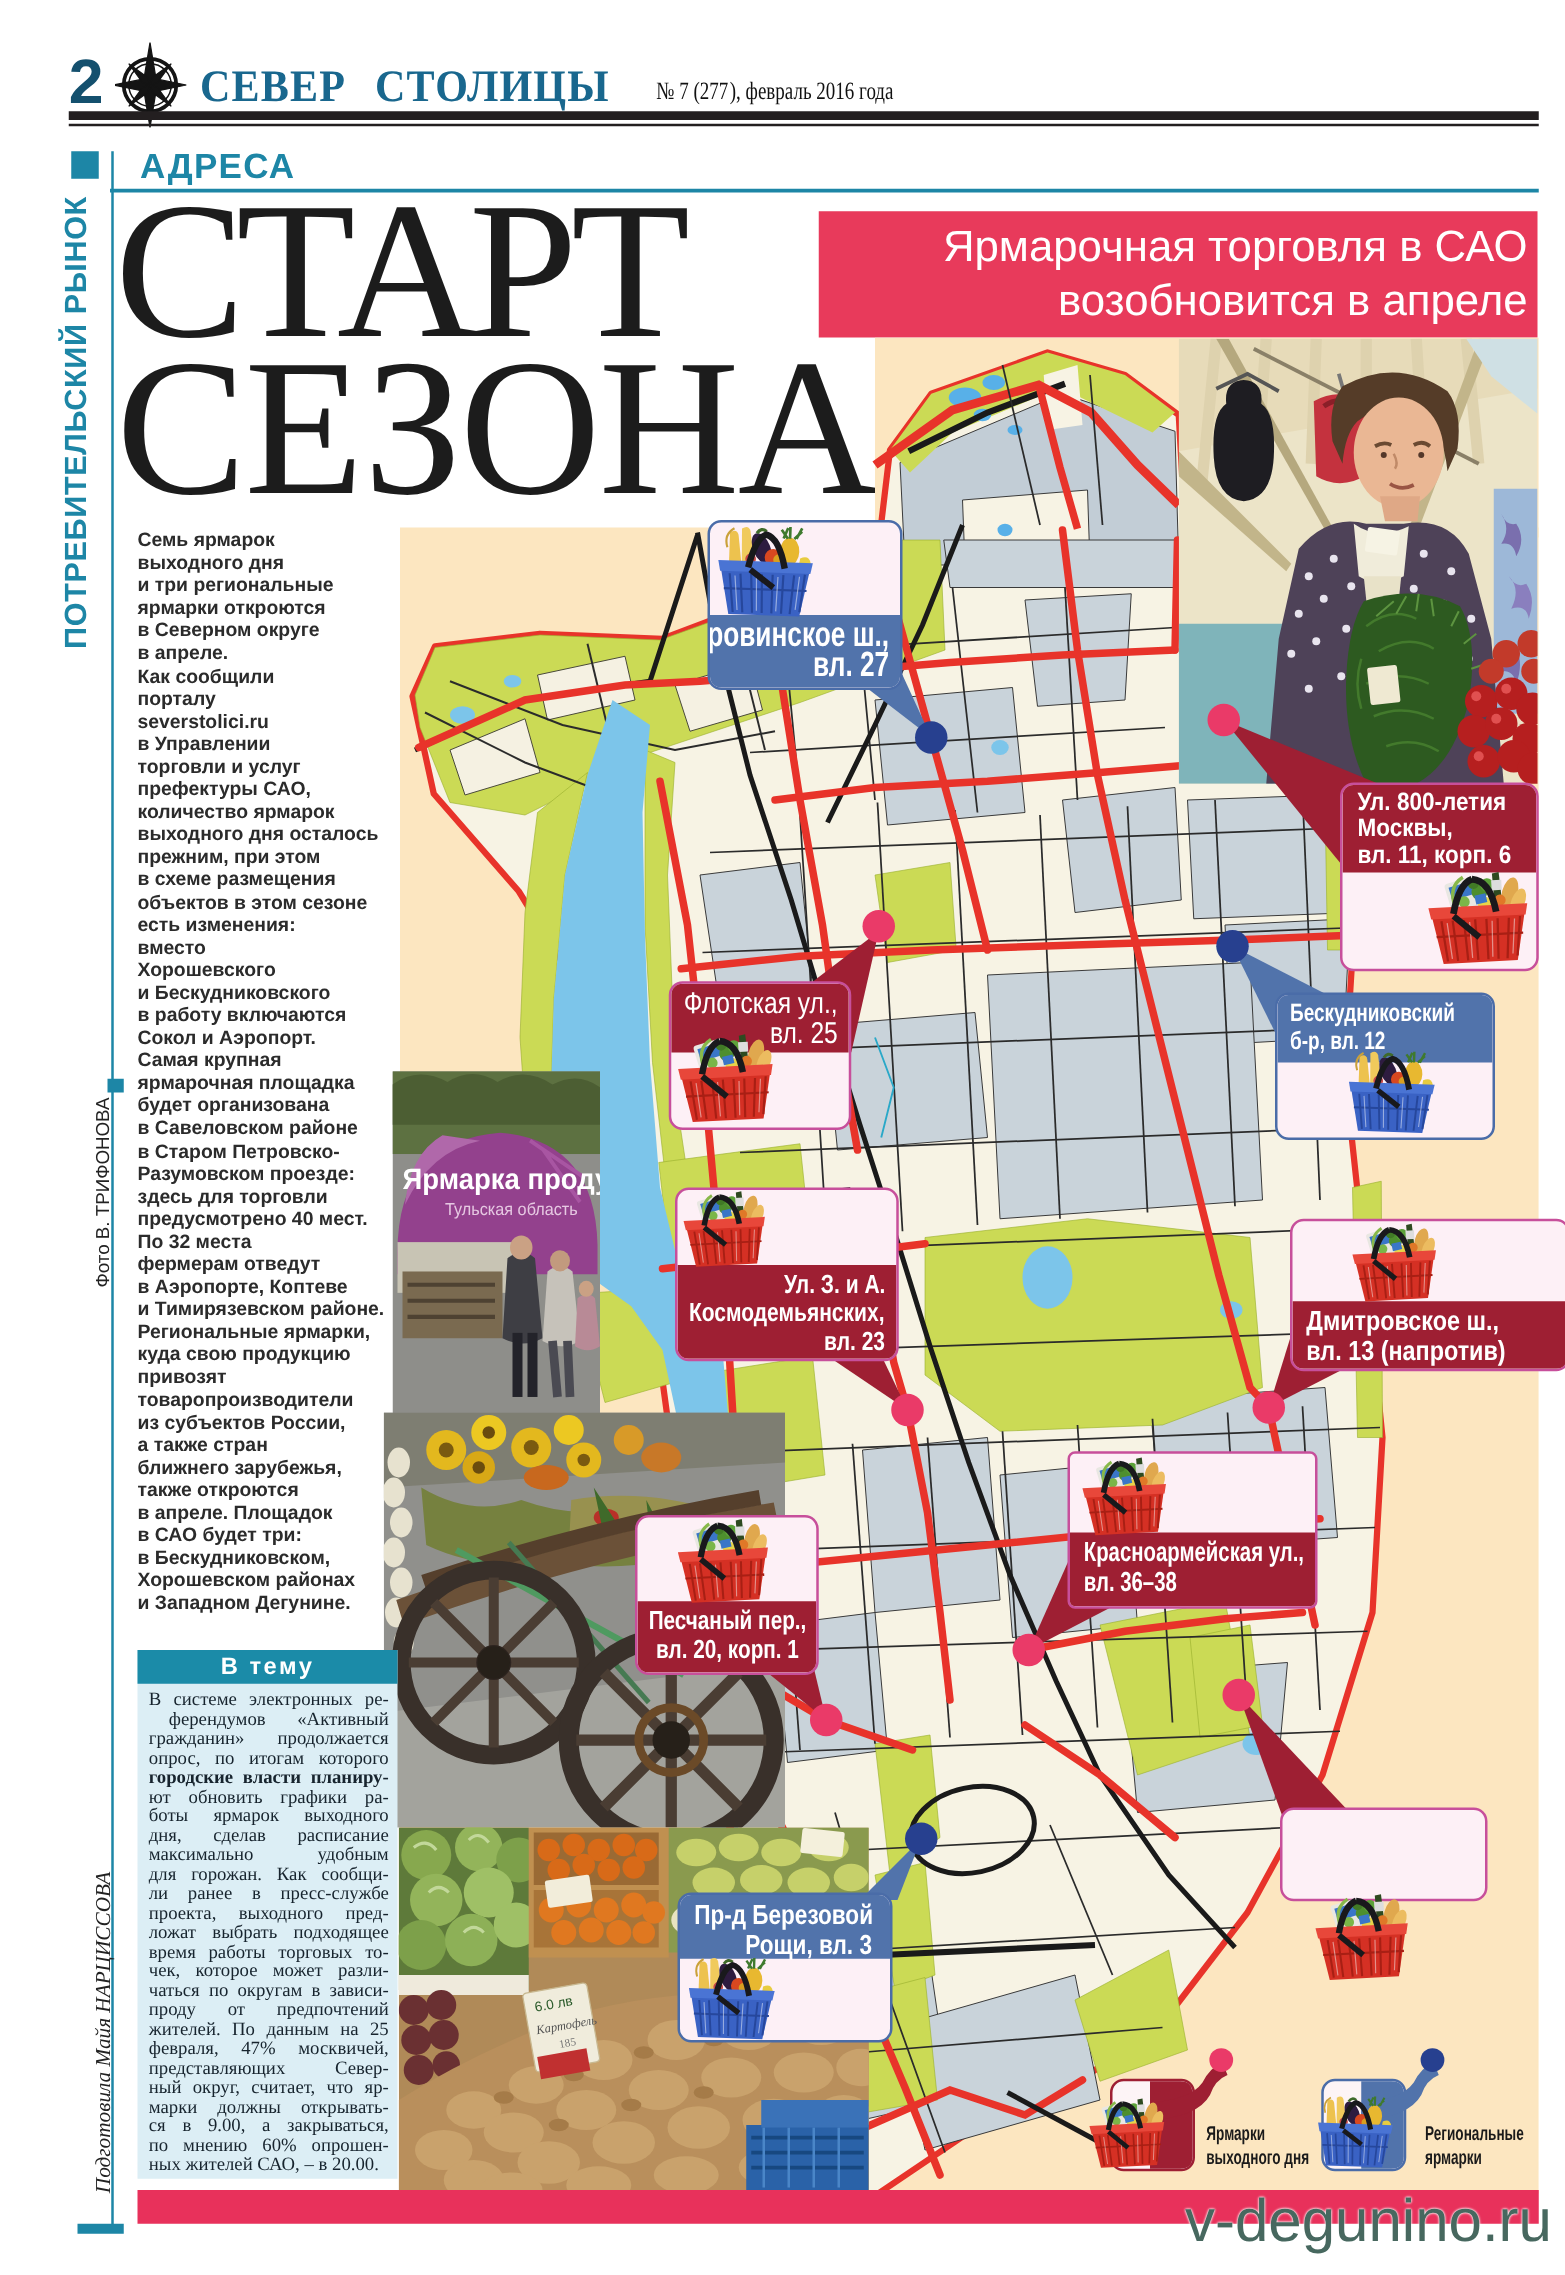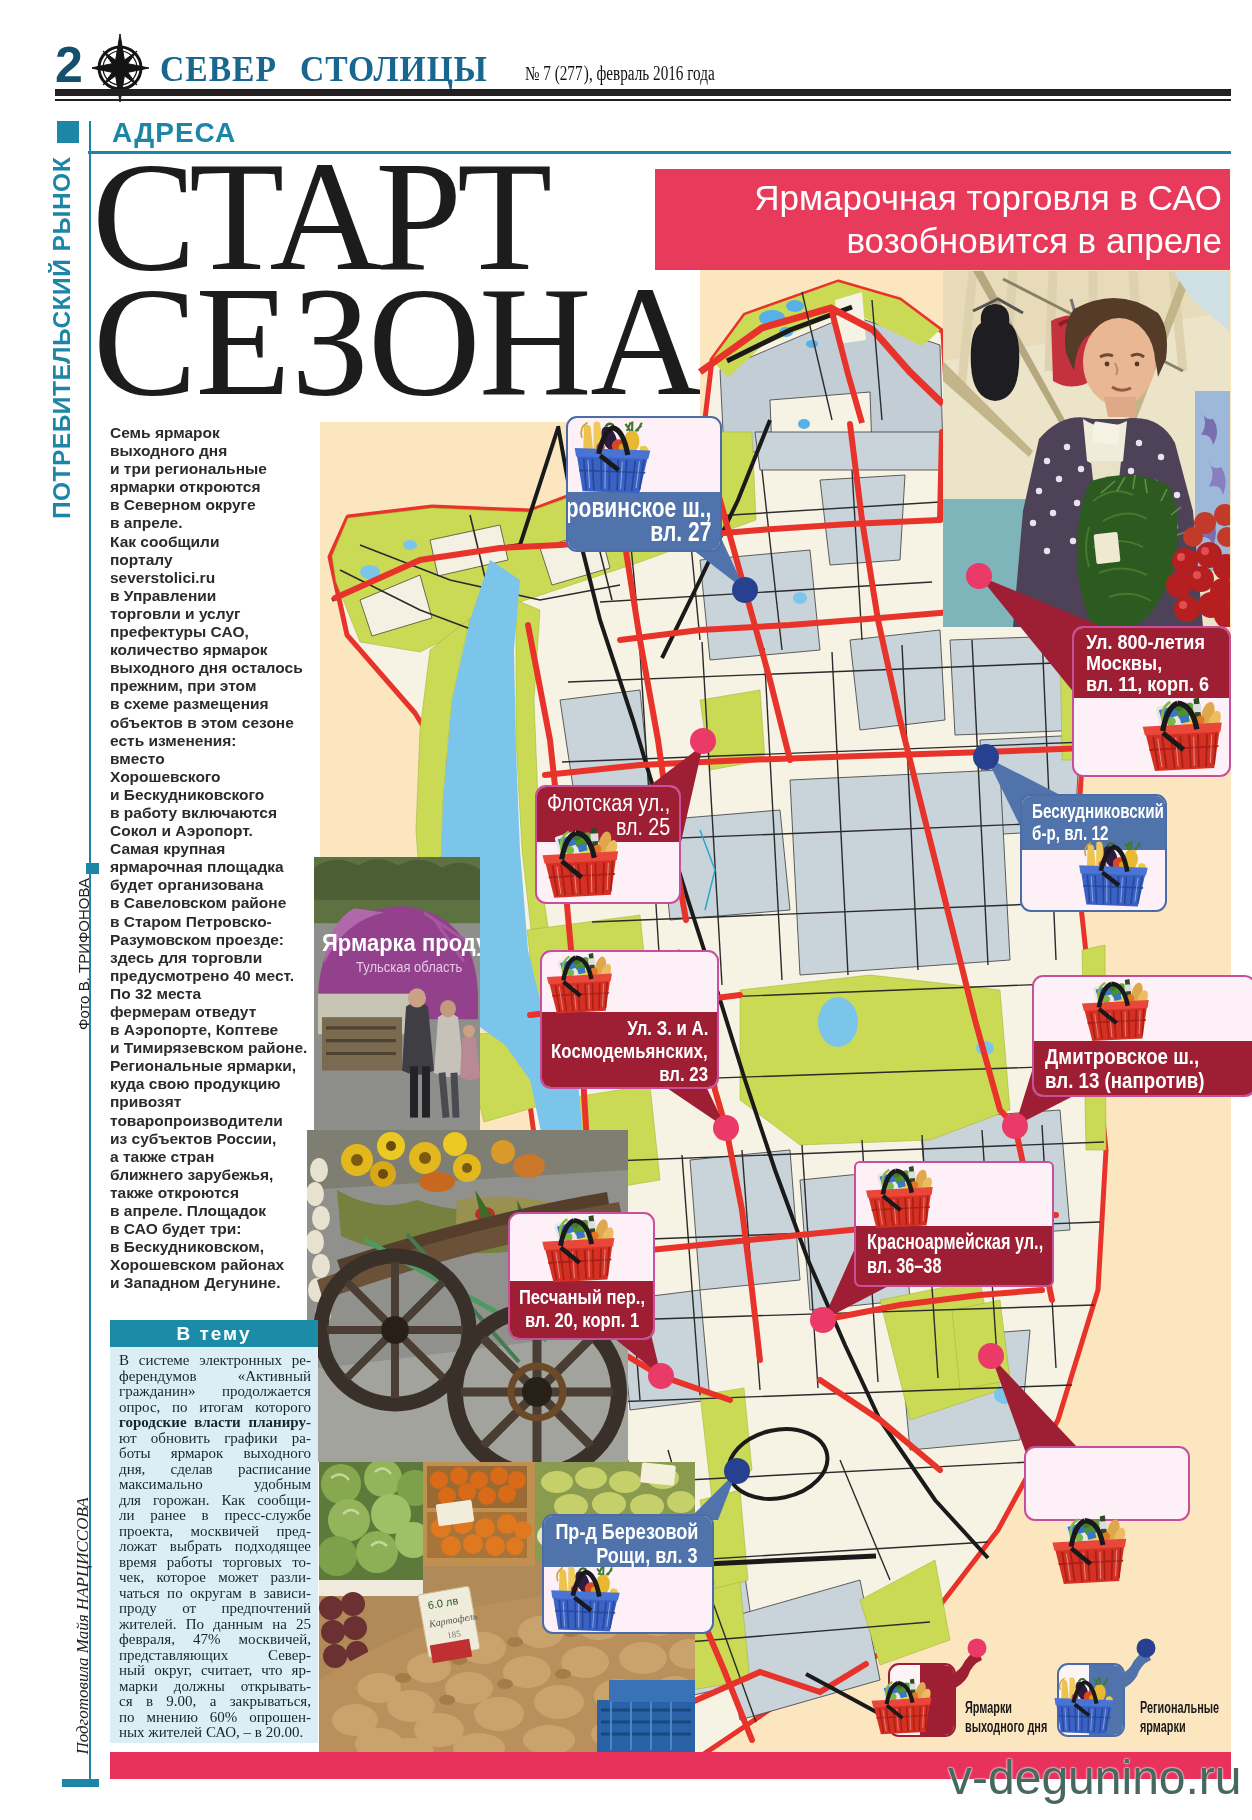--- a/index.html
+++ b/index.html
@@ -679,21 +679,21 @@
 
 <div class="abs" style="left:1072px;top:626px;width:159px;border:2.5px solid #c74f9b;border-radius:11px;overflow:hidden;background:#fdf0f6;box-sizing:border-box;">
 <div style="position:relative;background:#9e1f33;color:#fff;font-weight:bold;font-size:20px;line-height:21px;height:70px;">
       <div style="position:absolute;top:4px;left:12px;white-space:nowrap;transform:scaleX(0.9);transform-origin:left top;">Ул. 800-летия</div>
       <div style="position:absolute;top:25px;left:12px;white-space:nowrap;transform:scaleX(0.9);transform-origin:left top;">Москвы,</div>
       <div style="position:absolute;top:46px;left:12px;white-space:nowrap;transform:scaleX(0.9);transform-origin:left top;">вл. 11, корп. 6</div>
     </div>
     <div style="height:77px;"></div>
 </div>
 
-<div class="abs" style="left:1020px;top:794px;width:147px;border:2.5px solid #4a6ca8;border-radius:11px;overflow:hidden;background:#fdf0f6;box-sizing:border-box;">
+<div class="abs" style="left:1020px;top:794px;width:176px;border:2.5px solid #4a6ca8;border-radius:11px;overflow:hidden;background:#fdf0f6;box-sizing:border-box;">
 <div style="position:relative;background:#5173ab;color:#fff;font-weight:bold;font-size:20px;line-height:22px;height:54px;">
       <div style="position:absolute;top:4px;left:10px;white-space:nowrap;transform:scaleX(0.76);transform-origin:left top;">Бескудниковский</div>
       <div style="position:absolute;top:26px;left:10px;white-space:nowrap;transform:scaleX(0.76);transform-origin:left top;">б-р, вл. 12</div>
     </div>
     <div style="height:60px;"></div>
 </div>
 
 <div class="abs" style="left:1032px;top:975px;width:224px;border:2.5px solid #c74f9b;border-radius:11px;overflow:hidden;background:#fdf0f6;box-sizing:border-box;">
 <div style="height:64px;"></div>
     <div style="position:relative;background:#9e1f33;color:#fff;font-weight:bold;font-size:22px;line-height:24px;height:54px;">
@@ -816,31 +816,31 @@
 <div class="abs" style="left:1140px;top:1698px;font-size:16px;font-weight:bold;color:#1a1a1a;line-height:19px;transform:scaleX(0.68);transform-origin:left top;white-space:nowrap;">Региональные<br>ярмарки</div>
 
 <div class="abs" style="left:110px;top:424px;width:200px;font-size:15.5px;font-weight:bold;color:#2b2b2b;line-height:18.1px;white-space:nowrap;">Семь ярмарок<br>выходного дня<br>и три региональные<br>ярмарки откроются<br>в Северном округе<br>в апреле.<br>Как сообщили<br>порталу<br>severstolici.ru<br>в Управлении<br>торговли и услуг<br>префектуры САО,<br>количество ярмарок<br>выходного дня осталось<br>прежним, при этом<br>в схеме размещения<br>объектов в этом сезоне<br>есть изменения:<br>вместо<br>Хорошевского<br>и Бескудниковского<br>в работу включаются<br>Сокол и Аэропорт.<br>Самая крупная<br>ярмарочная площадка<br>будет организована<br>в Савеловском районе<br>в Старом Петровско-<br>Разумовском проезде:<br>здесь для торговли<br>предусмотрено 40 мест.<br>По 32 места<br>фермерам отведут<br>в Аэропорте, Коптеве<br>и Тимирязевском районе.<br>Региональные ярмарки,<br>куда свою продукцию<br>привозят<br>товаропроизводители<br>из субъектов России,<br>а также стран<br>ближнего зарубежья,<br>также откроются<br>в апреле. Площадок<br>в САО будет три:<br>в Бескудниковском,<br>Хорошевском районах<br>и Западном Дегунине.</div>
 
 <div class="abs" style="left:110px;top:1320px;width:208px;height:423px;background:#dceef5;">
 
 <div style="background:#1b8ba8;color:#fff;font-size:19px;font-weight:bold;text-align:center;height:27px;line-height:27px;letter-spacing:2px;">В тему</div>
 
 <div style="font-family:'Liberation Serif',serif;font-size:15px;line-height:15.5px;color:#17242e;margin:6px 7px 0 9px;">
       <div style="text-align:justify;text-align-last:justify;">В системе электронных ре-</div>
-      <div style="text-align:justify;text-align-last:justify;">ферендумов «Активный</div>
+      <div style="text-align:justify;text-align-last:justify;margin-left:16px;">ферендумов «Активный</div>
       <div style="text-align:justify;text-align-last:justify;">гражданин» продолжается</div>
       <div style="text-align:justify;text-align-last:justify;">опрос, по итогам которого</div>
       <div style="text-align:justify;text-align-last:justify;font-weight:bold;">городские власти планиру-</div>
       <div style="text-align:justify;text-align-last:justify;">ют обновить графики ра-</div>
       <div style="text-align:justify;text-align-last:justify;">боты ярмарок выходного</div>
       <div style="text-align:justify;text-align-last:justify;">дня, сделав расписание</div>
       <div style="text-align:justify;text-align-last:justify;">максимально удобным</div>
       <div style="text-align:justify;text-align-last:justify;">для горожан. Как сообщи-</div>
       <div style="text-align:justify;text-align-last:justify;">ли ранее в пресс-службе</div>
-      <div style="text-align:justify;text-align-last:justify;">проекта, москвичей пред-</div>
+      <div style="text-align:justify;text-align-last:justify;">проекта, выходного пред-</div>
       <div style="text-align:justify;text-align-last:justify;">ложат выбрать подходящее</div>
       <div style="text-align:justify;text-align-last:justify;">время работы торговых то-</div>
       <div style="text-align:justify;text-align-last:justify;">чек, которое может разли-</div>
       <div style="text-align:justify;text-align-last:justify;">чаться по округам в зависи-</div>
       <div style="text-align:justify;text-align-last:justify;">проду от предпочтений</div>
       <div style="text-align:justify;text-align-last:justify;">жителей. По данным на 25</div>
       <div style="text-align:justify;text-align-last:justify;">февраля, 47% москвичей,</div>
       <div style="text-align:justify;text-align-last:justify;">представляющих Север-</div>
       <div style="text-align:justify;text-align-last:justify;">ный округ, считает, что яр-</div>
       <div style="text-align:justify;text-align-last:justify;">марки должны открывать-</div>

